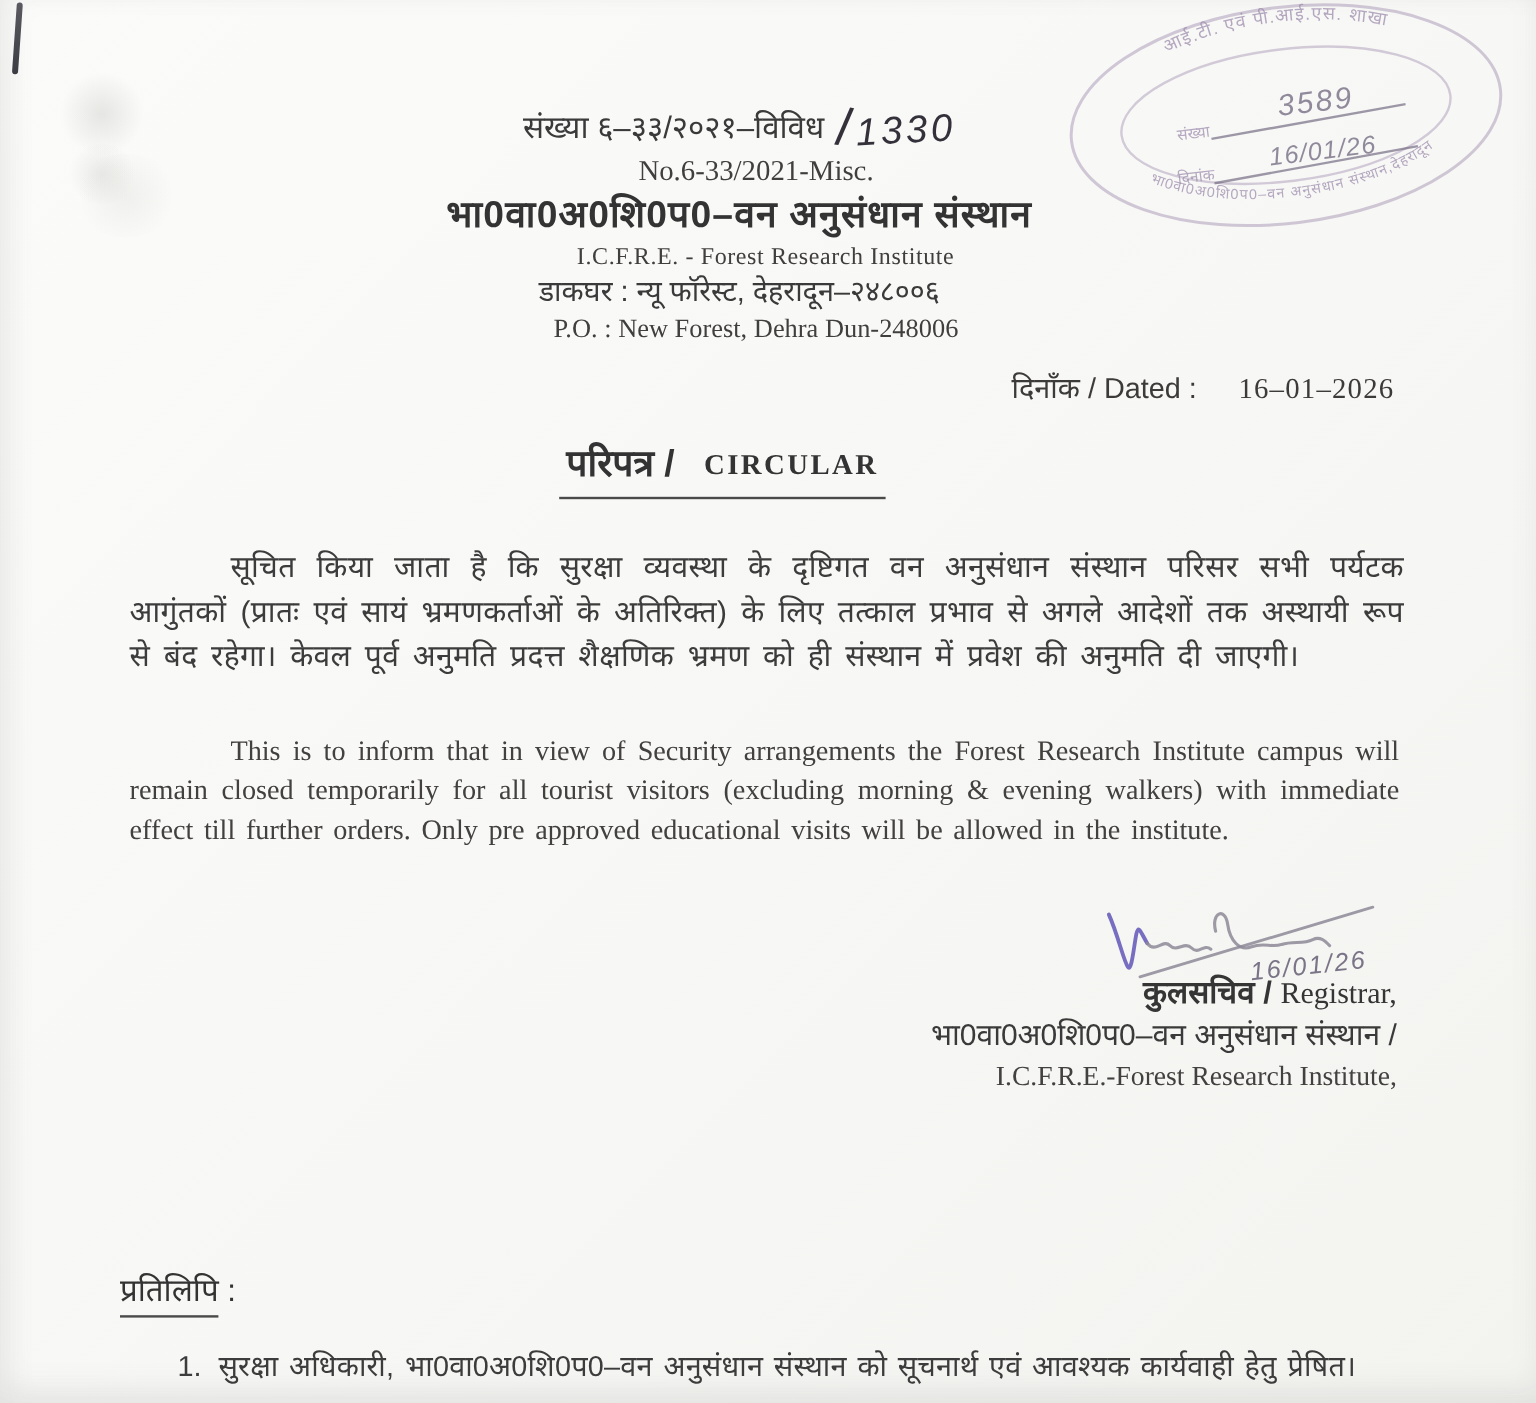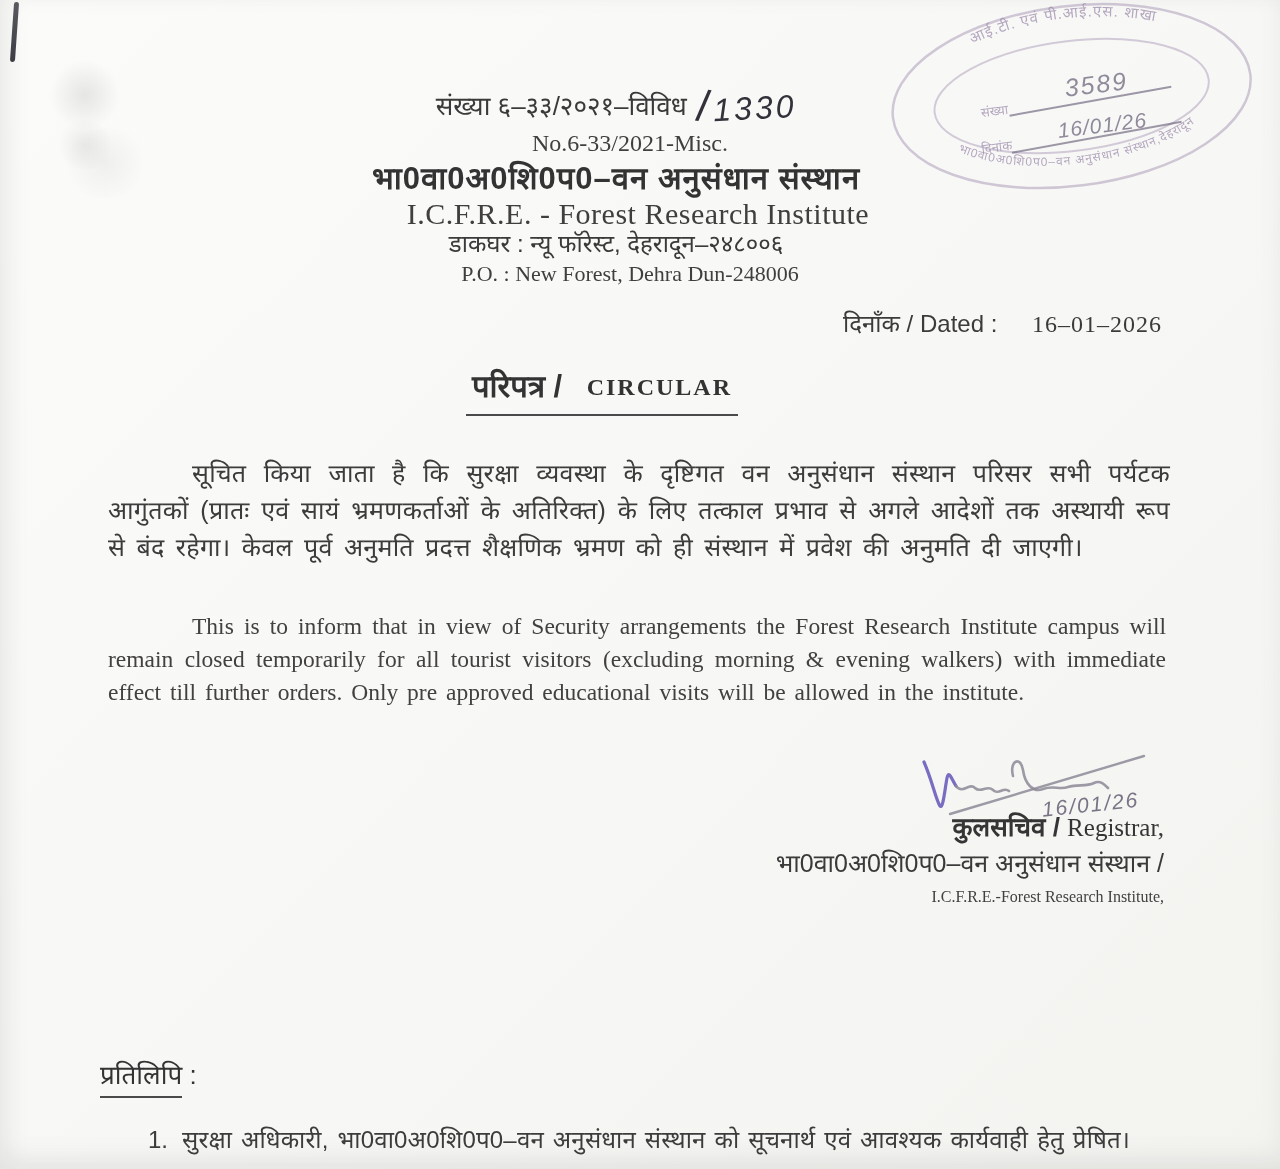--- a/index.html
+++ b/index.html
@@ -37,21 +37,21 @@
   .stamp .arc{font-size:15px;letter-spacing:1px;}
 
   
   .header{position:absolute;left:0;top:84px;width:1232px;text-align:center;}
   .hl{white-space:nowrap;}
   .ref-line{font-size:26px;height:46px;line-height:40px;}
   .ref-hand{display:inline-block;font-size:32px;font-style:italic;color:#35313b;letter-spacing:3px;transform:rotate(-3deg) translateY(4px);margin-left:4px;}
   .ref-slash{display:inline-block;font-size:44px;font-weight:300;color:#35313b;transform:rotate(8deg);vertical-align:-6px;margin-left:10px;}
   .no-line{font-size:24px;height:28px;line-height:26px;color:#413f3e;}
   .org-hi{font-size:31px;font-weight:bold;height:42px;line-height:42px;letter-spacing:1px;color:#333;}
-  .org-en{font-size:30px;height:28px;line-height:28px;color:#413f3e;letter-spacing:0.5px;margin-left:16px;}
+  .org-en{font-size:20px;height:28px;line-height:28px;color:#413f3e;letter-spacing:0.5px;margin-left:16px;}
   .addr-hi{font-size:24px;height:32px;line-height:32px;}
   .addr-en{font-size:22px;height:28px;line-height:28px;color:#413f3e;}
 
   .dated{position:absolute;right:118px;top:306px;font-size:24px;white-space:nowrap;color:#3d3b3a;}
   .dated .serif{letter-spacing:1px;margin-top:44px;}
 
   .title-wrap{position:absolute;left:0;top:364px;width:1204px;text-align:center;}
   .title-inner{display:inline-block;border-bottom:2px solid #4a4a4a;padding:0 6px 8px 6px;white-space:nowrap;}
   .title-hi{font-size:31px;font-weight:bold;color:#333;}
   .title-en{font-family:"Liberation Serif",serif;font-size:24px;font-weight:bold;letter-spacing:2px;color:#333;vertical-align:2px;margin-left:20px;}
@@ -66,21 +66,21 @@
     font-family:"Liberation Serif",serif;
     font-size:23.5px;line-height:33px;text-align:justify;text-indent:84px;color:#43413f;
     word-spacing:3px;
   }
 
   .sig-ink{position:absolute;left:900px;top:748px;width:310px;height:84px;}
   .sig-block{position:absolute;right:116px;top:810px;text-align:right;white-space:nowrap;}
   .sig-l1{font-size:26px;font-weight:bold;height:37px;line-height:34px;color:#353535;}
   .sig-l1 .en{font-family:Liberation Serif, serif;font-weight:normal;font-size:25px;}
   .sig-l2{font-size:25px;height:36px;line-height:32px;}
-  .sig-l3{font-family:"Liberation Serif",serif;font-size:16px;height:30px;line-height:28px;color:#43413f;text-align:right;}
+  .sig-l3{font-family:"Liberation Serif",serif;font-size:23px;height:30px;line-height:28px;color:#43413f;text-align:right;}
   .sig-l4{font-size:24px;height:32px;line-height:30px;}
 
   .copy{position:absolute;left:100px;top:1040px;width:1090px;}
   .copy-head{font-size:26px;font-weight:normal;color:#333;margin-top:16px;}
   .copy-head .u{display:inline-block;border-bottom:2px solid #4a4a4a;padding-bottom:4px;}
   .copy-item{display:flex;margin-top:24px;font-size:24px;line-height:36px;color:#3c3c3c;}
   .copy-no{width:34px;flex:none;margin-left:48px;}
   .copy-text{width:1000px;letter-spacing:0.2px;word-spacing:2px;}
 </style>
 </head>

